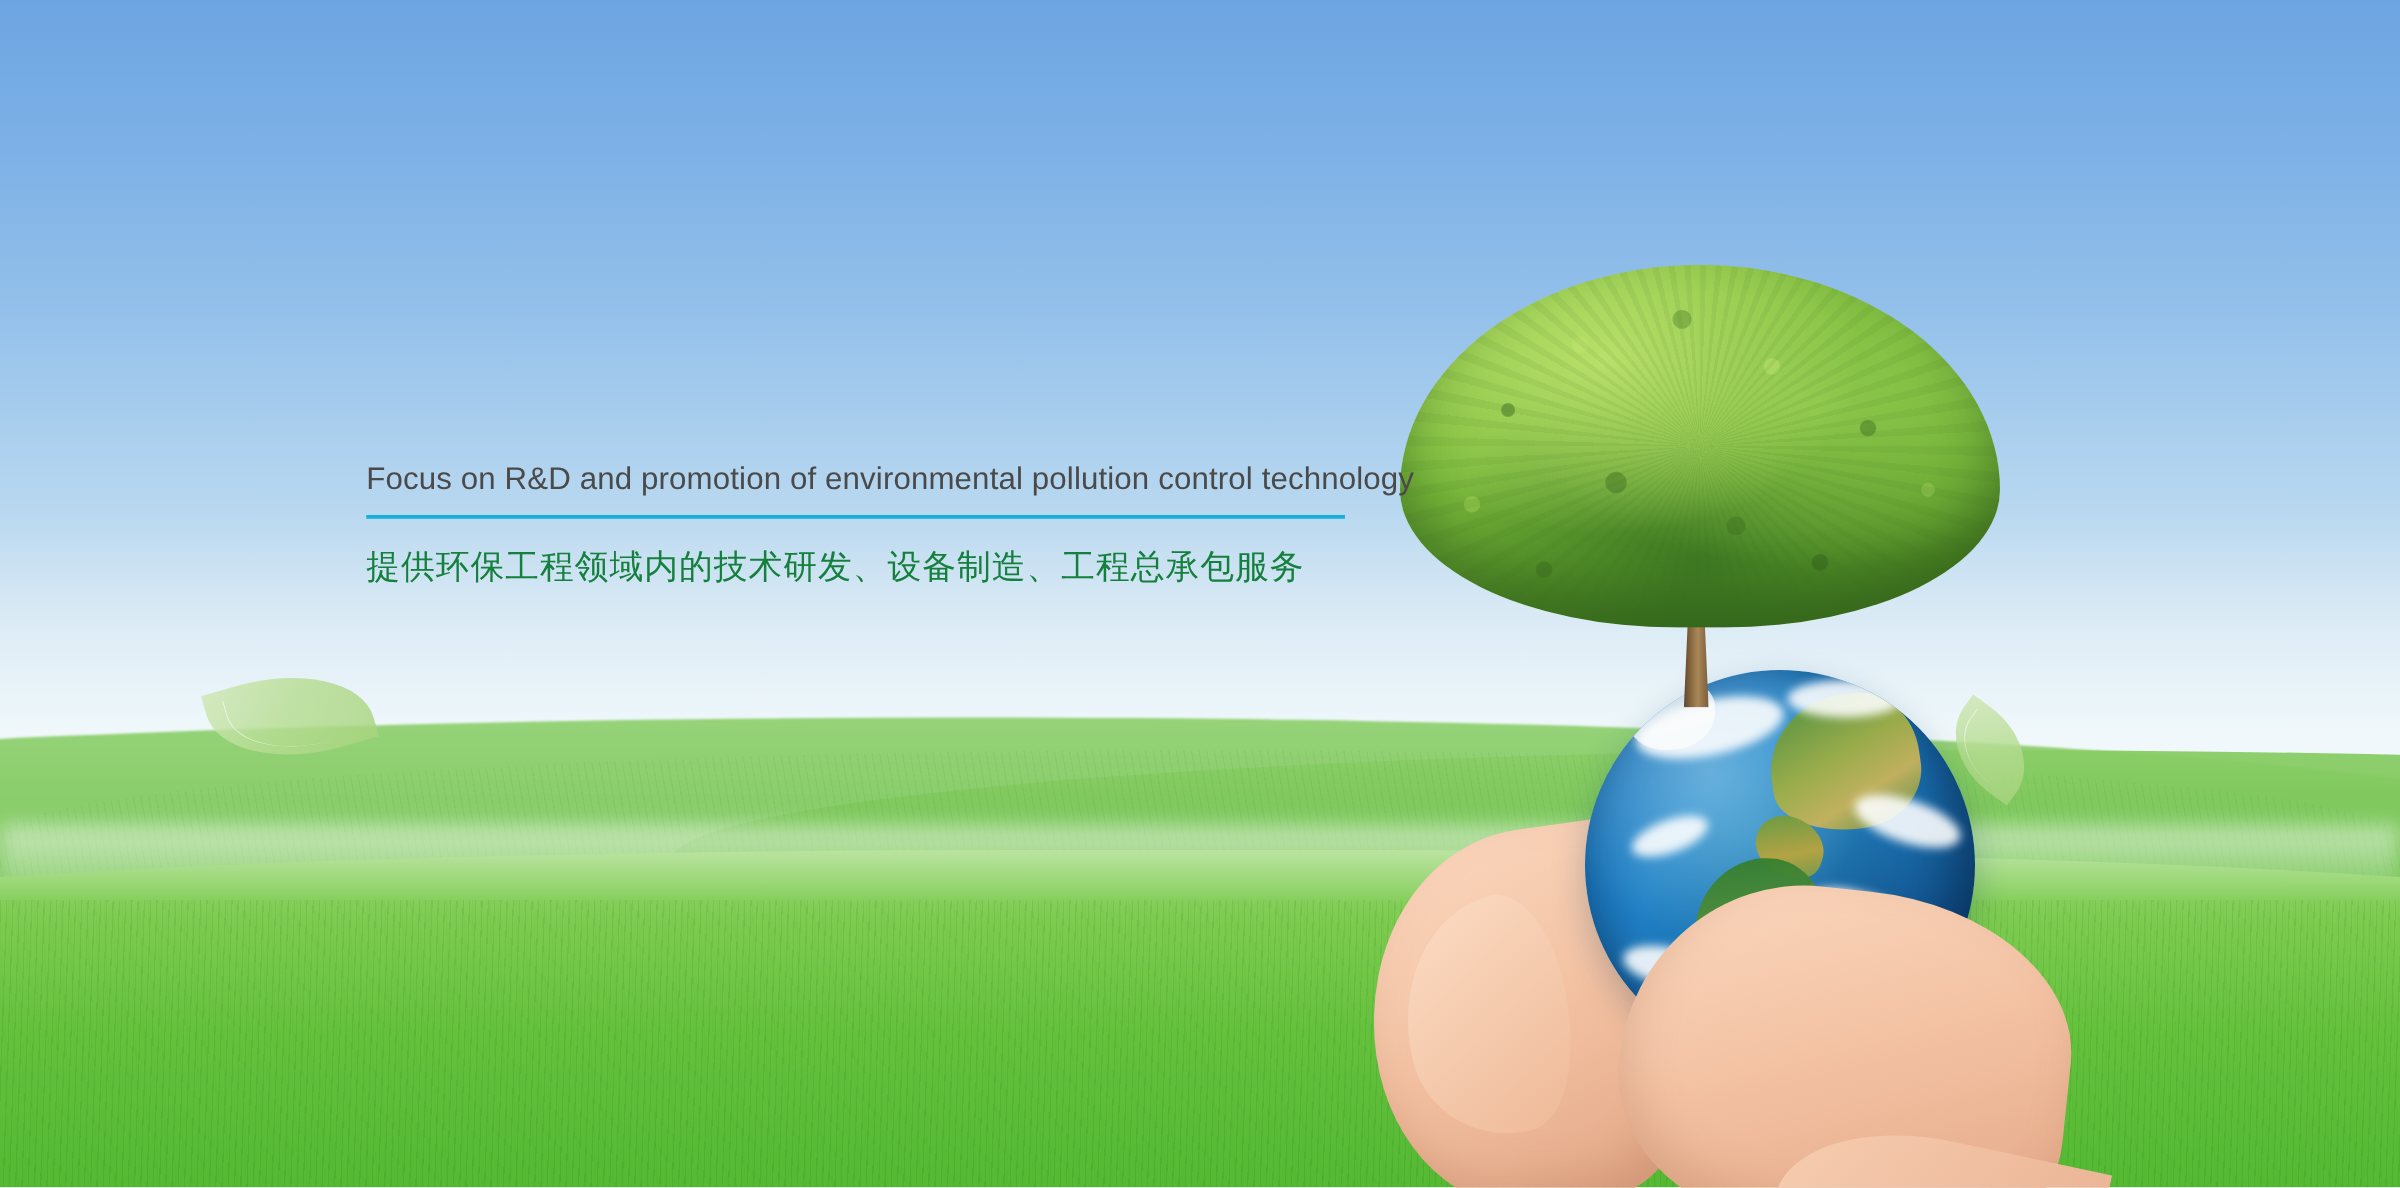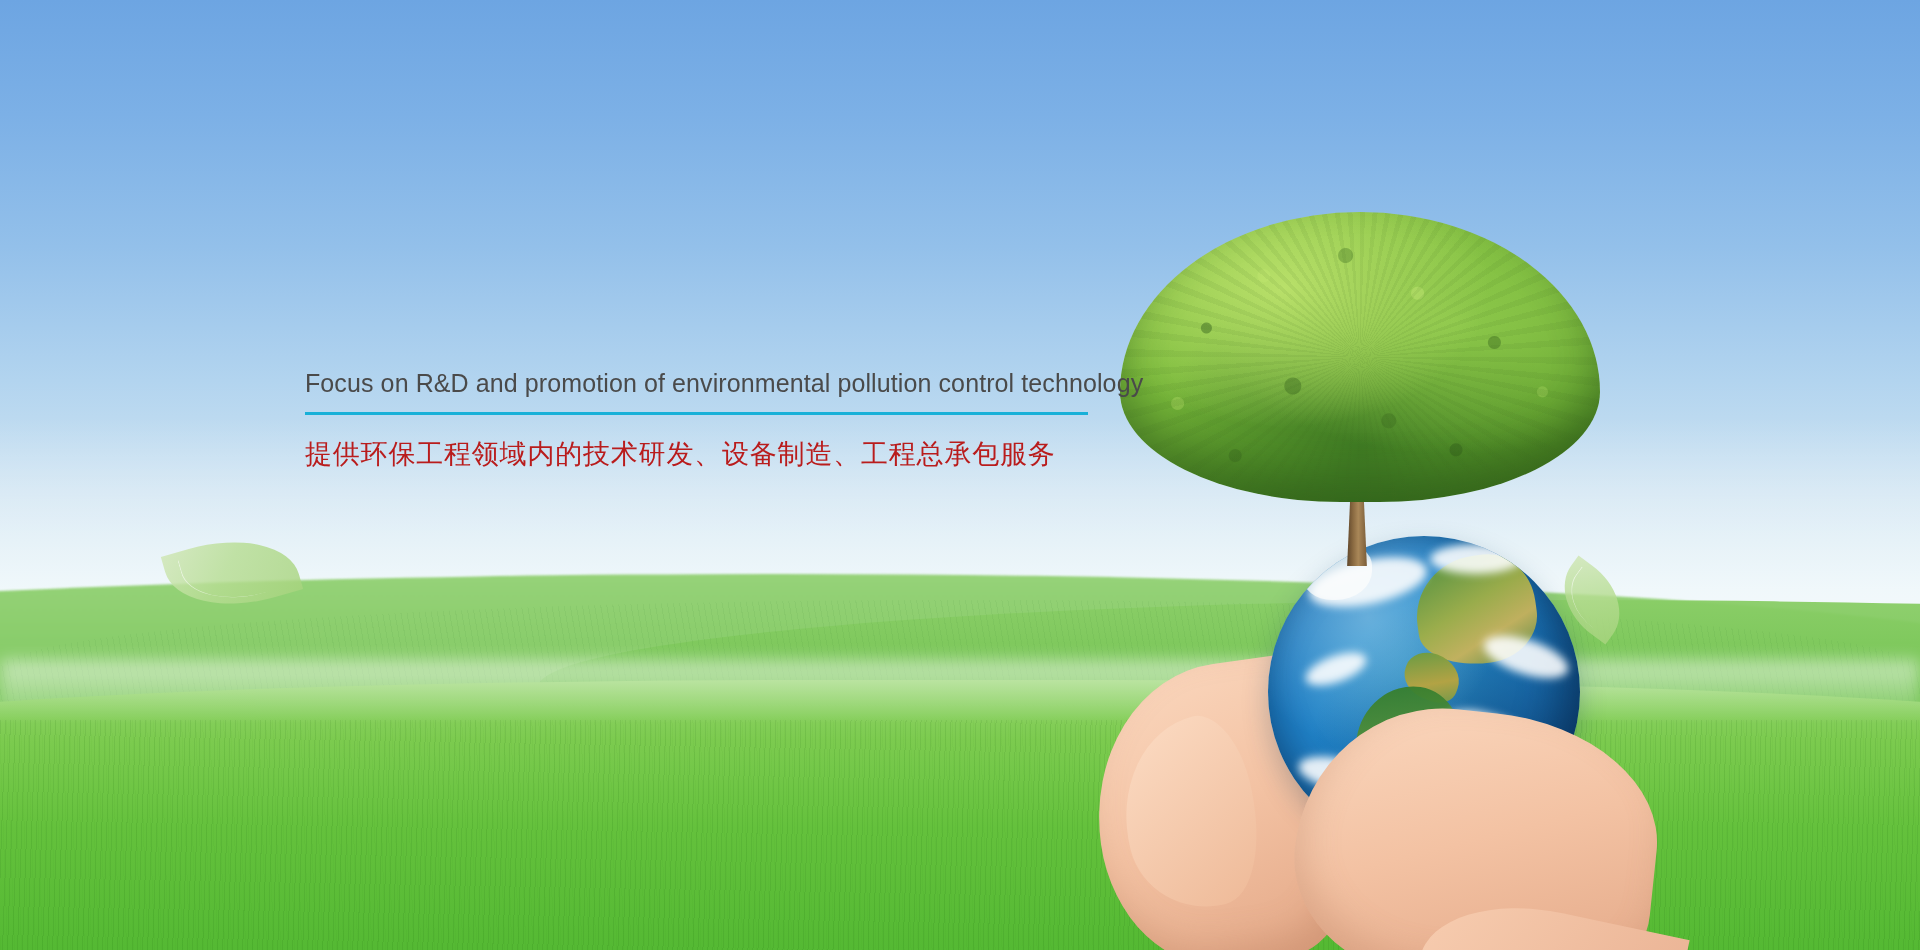--- a/index.html
+++ b/index.html
@@ -218,42 +218,42 @@
     transform:rotate(-14deg);
   }
   .wrist{
     position:absolute;left:300px;top:700px;width:260px;height:120px;
     background:linear-gradient(120deg,#f7cdb0,#e9b091);
     border-radius:50% 0 0 50% / 60% 0 0 40%;
     transform:rotate(12deg);
   }
 
   
-  .copy{position:absolute;left:305px;top:368px;width:800px;}
+  .copy{position:absolute;left:293px;top:368px;width:800px;}
 
   .eng{
     font-size:25px;line-height:1.2;color:#4a4a4a;letter-spacing:.1px;
     font-family:"Liberation Sans","DejaVu Sans",sans-serif;
     white-space:nowrap;
   }
   .headline{
     margin-top:10px;
     font-size:52px;line-height:1.16;font-weight:bold;letter-spacing:1px;
     white-space:nowrap;
     font-family:"DejaVu Sans","Liberation Sans",sans-serif;
   }
   .hl-a,.hl-c{color:#13489a;}
   .hl-b{color:#f02a2a;}
   .rule{
     margin-top:14px;
     width:783px;height:3px;background:#18b0d8;
   }
   .sub{
     margin-top:21px;
-    font-size:27px;line-height:1.3;color:#b91c1c;letter-spacing:.8px;
+    font-size:27px;line-height:1.3;color:#15803d;letter-spacing:.8px;
     white-space:nowrap;
     font-family:"DejaVu Sans","Liberation Sans",sans-serif;
   }
 </style>
 </head>
 <body>
 
 <div id="banner">
 
   <div class="sky"></div>

